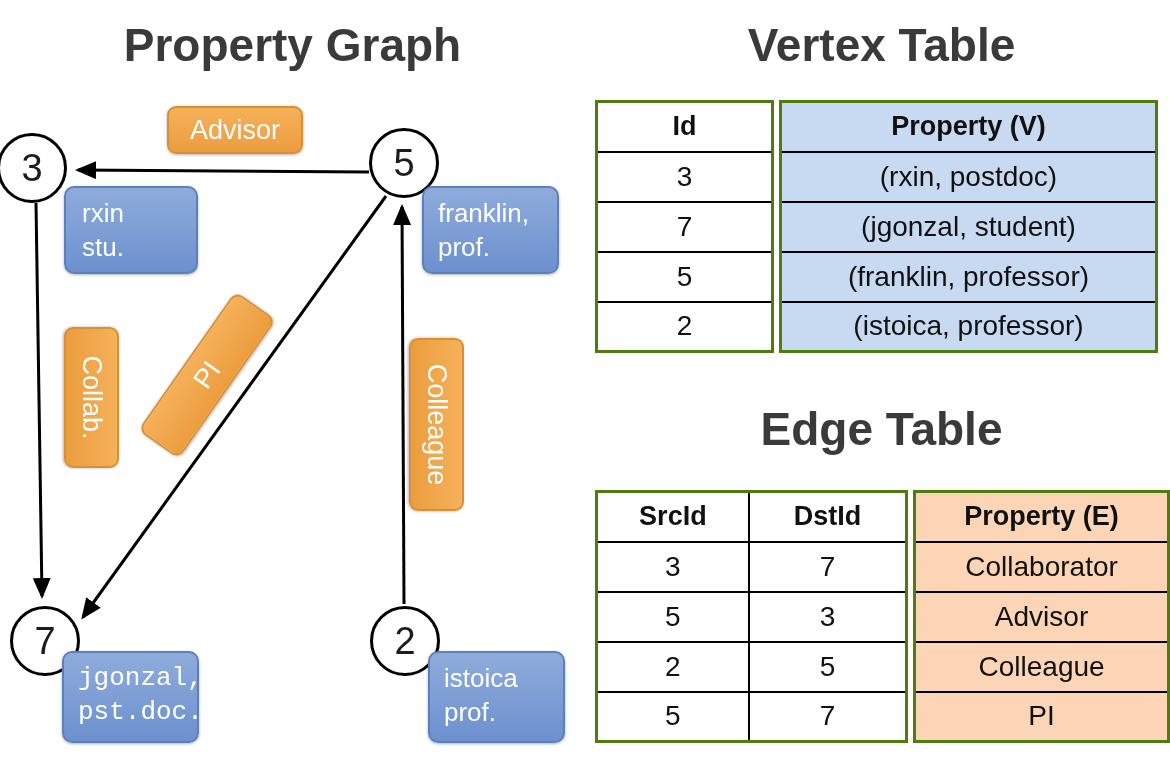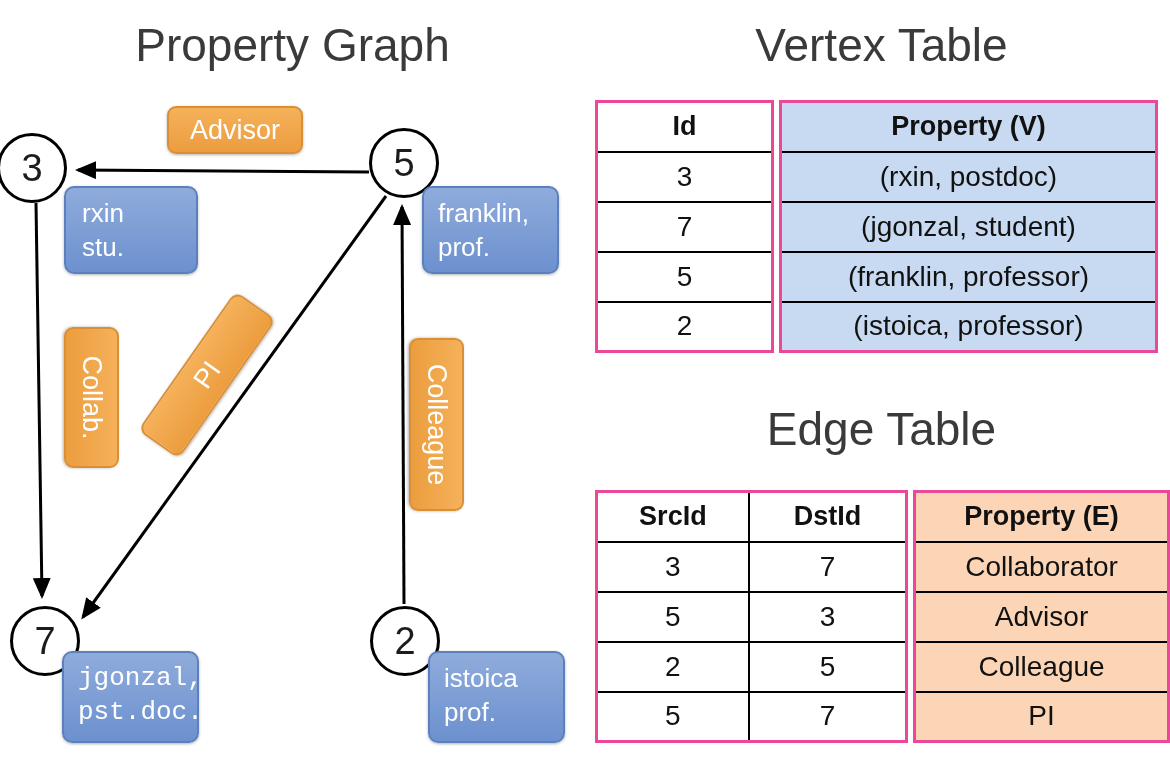--- a/index.html
+++ b/index.html
@@ -1,21 +1,21 @@
 <!DOCTYPE html>
 <html><head>
 <meta charset="utf-8">
 <style>
   * { margin: 0; padding: 0; box-sizing: border-box; }
   html, body { width: 1170px; height: 760px; background: #ffffff; overflow: hidden; }
   body { font-family: "Liberation Sans", sans-serif; position: relative; }
 
   .canvas { position: absolute; left: 0; top: 0; width: 1170px; height: 760px; }
 
-  .title { position: absolute; font-size: 46px; font-weight: 400; color: #3a3a3a; text-align: center; }
+  .title { position: absolute; font-size: 46px; font-weight: 700; color: #3a3a3a; text-align: center; }
   .graph-title  { left: 0;     top: 18px;  width: 585px; }
   .vertex-title { left: 595px; top: 18px;  width: 573px; }
   .edge-title   { left: 595px; top: 402px; width: 573px; }
 
   
   .edges-svg { position: absolute; left: 0; top: 0; width: 585px; height: 760px; }
 
   .vertex {
     position: absolute; width: 70px; height: 70px; border: 3px solid #000;
     border-radius: 50%; background: #fff; display: flex; align-items: center;
@@ -47,21 +47,21 @@
   .el-advisor   { left: 167px; top: 106px; width: 136px; height: 48px; }
   .el-collab    { left: 21px;  top: 370px; width: 141px; height: 55px; transform: rotate(90deg); }
   .el-pi        { left: 122px; top: 350px; width: 170px; height: 50px; transform: rotate(-55deg); }
   .el-colleague { left: 350px; top: 397px; width: 173px; height: 55px; transform: rotate(90deg); }
 
   
   .table-group { position: absolute; display: flex; gap: 5px; }
   .vertex-table-group { left: 595px; top: 100px; }
   .edge-table-group   { left: 595px; top: 490px; }
 
-  table.tbl { border-collapse: collapse; border: 3px solid #ec4899; background: #fff; padding-left: 45px; }
+  table.tbl { border-collapse: collapse; border: 3px solid #4d7c0f; background: #fff; padding-left: 45px; }
   .tbl th, .tbl td {
     border: 2px solid #000; text-align: center; vertical-align: middle;
     height: 50px; padding: 0 8px; font-size: 28px; color: #111;
   }
   .tbl th { font-weight: bold; font-size: 27px; }
 
   .c-id    { width: 176px; }
   .c-propv { width: 376px; background: #C7DAF1; }
   .c-src   { width: 157px; }
   .c-dst   { width: 163px; }

